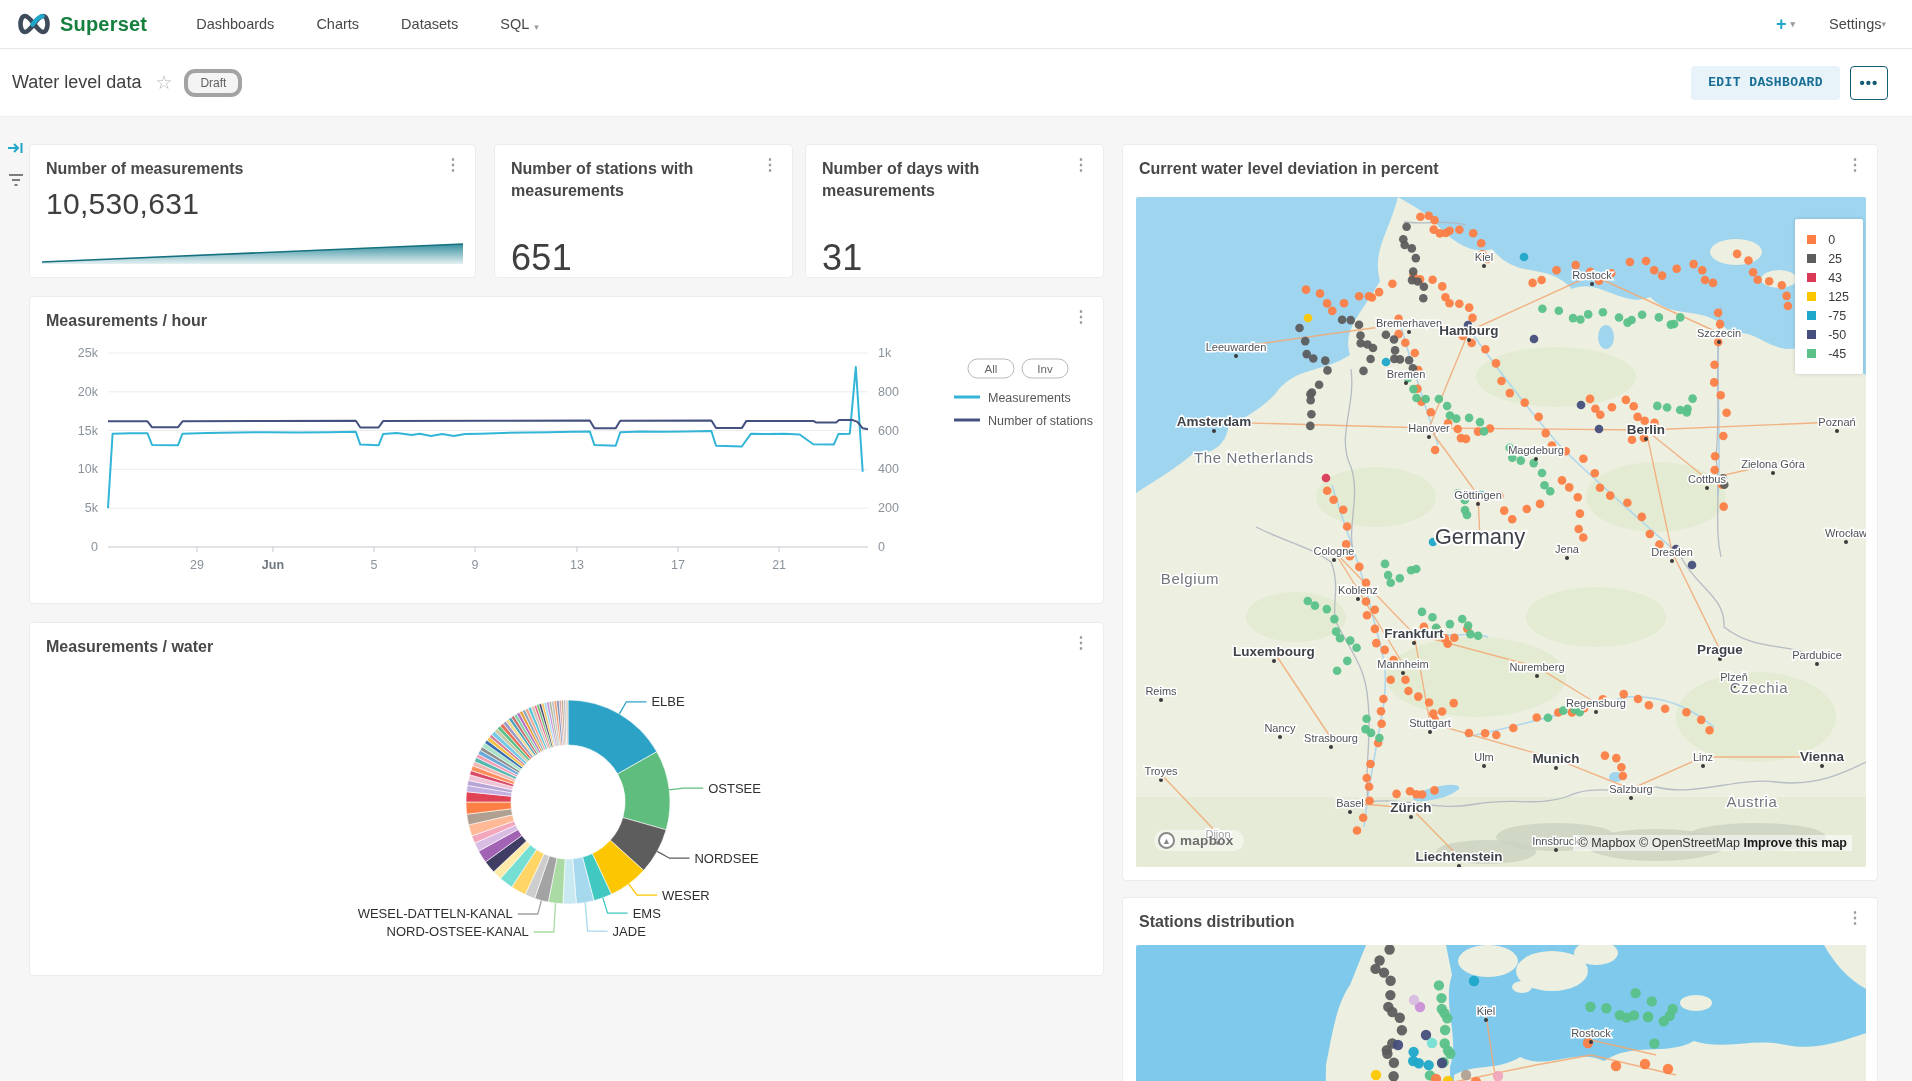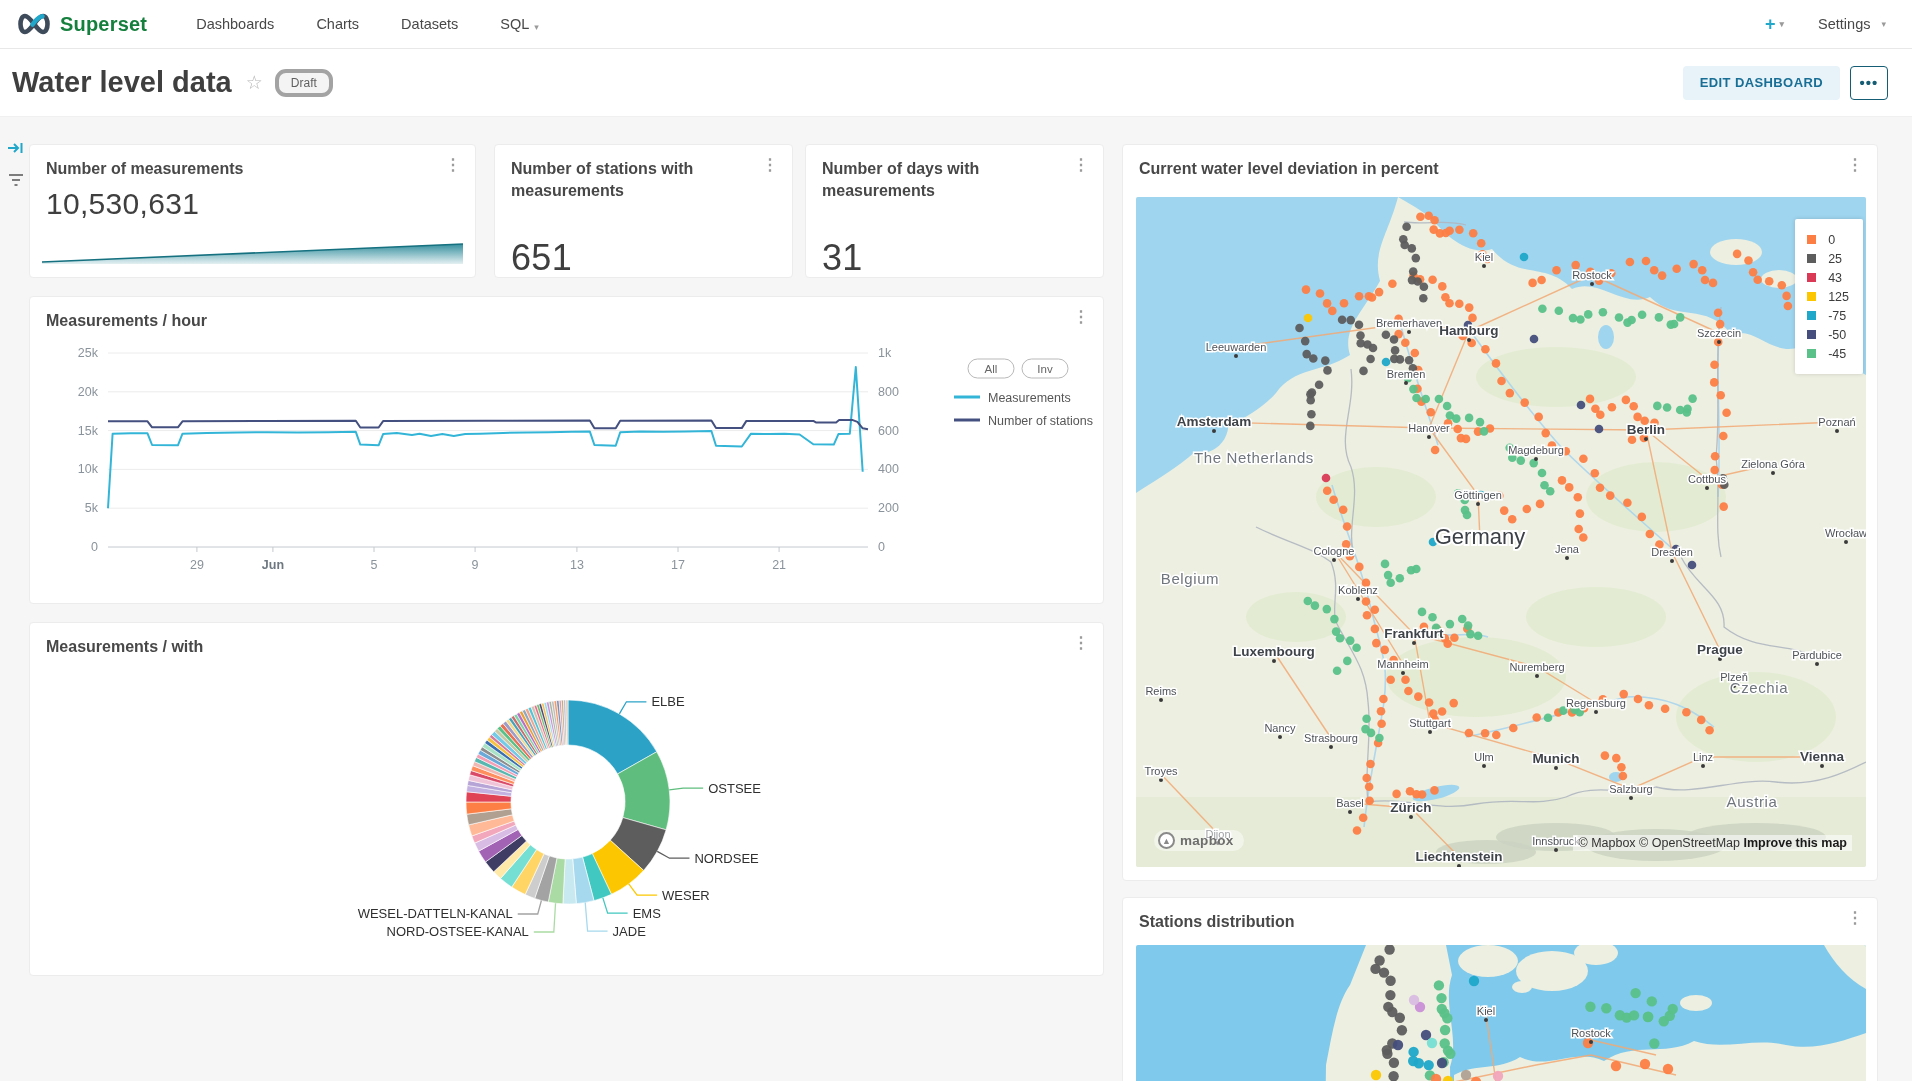--- a/index.html
+++ b/index.html
@@ -9,33 +9,33 @@
   
   #nav { position:absolute; left:0; top:0; width:1912px; height:49px; background:#fff;
     border-bottom:1px solid #E8E8E8; display:flex; align-items:center; z-index:30; }
   .brand { display:flex; align-items:center; gap:8px; margin-left:16px; cursor:pointer; }
   .brand-name { font-size:20px; font-weight:bold; color:#15803d; letter-spacing:.2px; }
   .nav-items { display:flex; margin-left:28px; gap:0; }
   .nav-item { padding:0 21px; font-size:14.5px; color:#484848; cursor:pointer; display:flex; align-items:flex-end; gap:5px;}
   .caret { font-size:9px; color:#9a9a9a; }
   .nav-right { margin-left:auto; display:flex; align-items:center; gap:34px; margin-right:26px; }
   .plus { color:#20A7C9; font-size:18px; font-weight:bold; display:flex; align-items:center; gap:4px; cursor:pointer;}
-  .settings { font-size:14.5px; display:flex; align-items:center; gap:11px; cursor:pointer; }
+  .settings { font-size:14.5px; display:flex; align-items:center; gap:0; cursor:pointer; }
 
   
   #titlebar { position:absolute; left:0; top:49px; width:1912px; height:68px; background:#fff;
     border-bottom:1px solid #F0F0F0; display:flex; align-items:center; z-index:20; }
-  #page-title { font-size:29px; font-weight:bold; color:#3F3F3F; margin-left:12px; }
+  #page-title { font-size:18px; font-weight:normal; color:#3F3F3F; margin-left:12px; }
   .star { font-size:19px; color:#B5B5B5; margin-left:14px; cursor:pointer; }
   .draft-pill { margin-left:12px; font-size:12px; color:#5f5f5f; background:#F4F4F4;
     border:4px solid #a3a3a3; border-radius:11px; padding:3px 12px; }
   .title-right { margin-left:auto; margin-right:24px; display:flex; align-items:center; gap:10px;}
   .edit-btn { background:#E7F3F9; color:#186E95; border:none; border-radius:4px; height:34px;
     padding:0 17px; font-size:13px; font-weight:bold; letter-spacing:.4px; cursor:pointer;
-    font-family:Liberation Sans, sans-serif;}
+    font-family:Liberation Mono, monospace;}
   .more-btn { background:#fff; border:1px solid #155D74; color:#155D74; border-radius:4px;
     width:38px; height:34px; font-size:15px; font-weight:bold; cursor:pointer; line-height:1; letter-spacing:1px;}
 
   
   #content { position:absolute; left:0; top:117px; width:1912px; height:964px; background:#F6F6F6; }
   .rail-icon { position:absolute; cursor:pointer; }
   .panel { position:absolute; background:#fff; border:1px solid #ECECEC; border-radius:4px; }
   .panel-title { position:absolute; left:16px; top:13px; font-size:16px; font-weight:bold; color:#484848; line-height:1.35; }
   .kebab { position:absolute; right:8px; top:10px; color:#9B9B9B; font-size:16px; font-weight:bold;
     cursor:pointer; padding:2px 6px; background:none; border:none; line-height:1;}
@@ -214,21 +214,21 @@
           <text x="950" y="62.5" class="leg-item-t" text-anchor="start">Measurements</text>
         </g>
         <g cursor="pointer">
           <line x1="916" y1="81" x2="942" y2="81" stroke="#44507F" stroke-width="3"></line>
           <text x="950" y="85.5" class="leg-item-t" text-anchor="start">Number of stations</text>
         </g>
       </svg>
   </div>
 
   <div class="panel" style="left:29px; top:505px; width:1075px; height:354px;">
-    <div class="panel-title">Measurements / with</div>
+    <div class="panel-title">Measurements / water</div>
     <button class="kebab">⋮</button>
     <svg id="donut-svg" width="1073" height="350" style="position:absolute; left:0; top:2px;">
         <path d="M538,75 A102,102 0 0 1 626.7587429762916,126.74181116207424 L587.6004740161629,148.91454153174737 A57,57 0 0 0 538,120 Z" fill="#2DA2C7" stroke="#fff" stroke-width="0.6"></path>
         <path d="M626.7587429762916,126.74181116207424 A102,102 0 0 1 636.1268225017808,204.84109742276712 L592.8355772804069,192.5582603244875 A57,57 0 0 0 587.6004740161629,148.91454153174737 Z" fill="#5FBE7E" stroke="#fff" stroke-width="0.6"></path>
         <path d="M636.1268225017808,204.84109742276712 A102,102 0 0 1 613.6576608193515,245.40992880674537 L580.2792810461082,215.229077862593 A57,57 0 0 0 592.8355772804069,192.5582603244875 Z" fill="#5D5D5D" stroke="#fff" stroke-width="0.6"></path>
         <path d="M613.6576608193515,245.40992880674537 A102,102 0 0 1 581.4294877396375,269.29235935153395 L562.2694196192092,228.5751419905631 A57,57 0 0 0 580.2792810461082,215.229077862593 Z" fill="#FCC700" stroke="#fff" stroke-width="0.6"></path>
         <path d="M581.4294877396375,269.29235935153395 A102,102 0 0 1 563.986614019705,275.63415175176834 L552.5219313639528,232.1190848024588 A57,57 0 0 0 562.2694196192092,228.5751419905631 Z" fill="#41C8C0" stroke="#fff" stroke-width="0.6"></path>
         <path d="M563.986614019705,275.63415175176834 A102,102 0 0 1 546.3222423799522,278.659924659471 L542.6506648593851,233.80995789793968 A57,57 0 0 0 552.5219313639528,232.1190848024588 Z" fill="#A6D9EE" stroke="#fff" stroke-width="0.6"></path>
         <path d="M546.3222423799522,278.659924659471 A102,102 0 0 1 532.8750795456637,278.8711695738138 L535.1360738637533,233.92800652654302 A57,57 0 0 0 542.6506648593851,233.80995789793968 Z" fill="#C8E9F0" stroke="#fff" stroke-width="0.6"></path>
         <path d="M532.8750795456637,278.8711695738138 A102,102 0 0 1 518.2579542588123,277.0712327792201 L526.967680321101,232.92215949427006 A57,57 0 0 0 535.1360738637533,233.92800652654302 Z" fill="#ABDBA4" stroke="#fff" stroke-width="0.6"></path>

